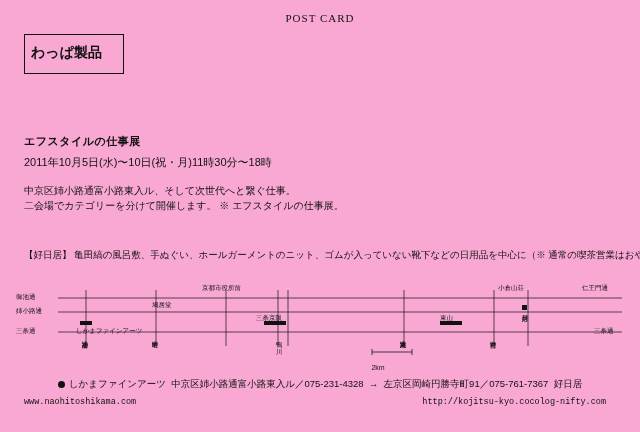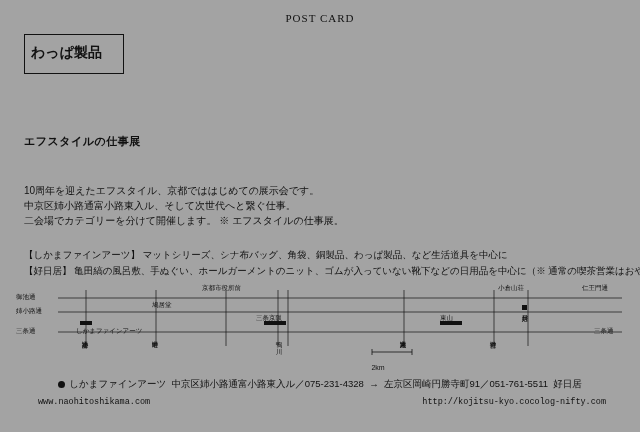--- a/index.html
+++ b/index.html
@@ -8,21 +8,21 @@
     background: #ffffff;
   }
   body {
     font-family: "Liberation Sans", sans-serif;
     color: #111111;
   }
   #card {
     position: relative;
     width: 640px;
     height: 432px;
-    background: #a3a3a3;
+    background: #f9a8d4;
     overflow: hidden;
   }
   .postcard-title {
     position: absolute;
     top: 12px;
     left: 0;
     width: 640px;
     text-align: center;
     font-family: "Liberation Serif", serif;
     font-size: 11px;
@@ -130,21 +130,21 @@
   .footer-line2 {
     position: absolute;
     top: 19px;
     left: 0;
     width: 640px;
     font-size: 8.5px;
     font-family: "Liberation Mono", monospace;
   }
   .foot-left {
     position: absolute;
-    left: 38px;
+    left: 24px;
     top: 0;
   }
   .foot-right {
     position: absolute;
     right: 34px;
     top: 0;
   }
   .scale-wrap {
     position: absolute;
     left: 348px;
@@ -168,29 +168,28 @@
 
 <div id="card">
 
   <div class="postcard-title">POST CARD</div>
 
   <div class="stamp-box">
     <span class="stamp-text">わっぱ製品</span>
   </div>
 
   <div class="headline">エフスタイルの仕事展</div>
+  <div class="subhead">2011年10月5日(水)〜10日(祝・月)11時30分〜18時</div>
 
   <div class="body-block">
-    <div>10周年を迎えたエフスタイル、京都でははじめての展示会です。</div>
     <div>中京区姉小路通富小路東入ル、そして次世代へと繋ぐ仕事。</div>
     <div>二会場でカテゴリーを分けて開催します。 ※ エフスタイルの仕事展。</div>
   </div>
 
   <div class="detail-block">
-    <div>【しかまファインアーツ】 マットシリーズ、シナ布バッグ、角袋、銅製品、わっぱ製品、など生活道具を中心に</div>
     <div>【好日居】 亀田縞の風呂敷、手ぬぐい、ホールガーメントのニット、ゴムが入っていない靴下などの日用品を中心に（※ 通常の喫茶営業はおやすみします）</div>
   </div>
 
   <div id="map">
     <svg width="610" height="80" viewBox="0 0 610 80">
 
       <line x1="42" y1="10" x2="606" y2="10" stroke="#111" stroke-width="0.7"></line>
       <line x1="42" y1="24" x2="606" y2="24" stroke="#111" stroke-width="0.7"></line>
       <line x1="42" y1="44" x2="606" y2="44" stroke="#111" stroke-width="0.7"></line>
 
@@ -231,21 +230,21 @@
     <span class="map-label vert" style="left:134px; top:48px;">中町通</span>
     <span class="map-label vert" style="left:258px; top:48px;">鴨　川</span>
     <span class="map-label vert" style="left:382px; top:48px;">東大路通</span>
     <span class="map-label vert" style="left:472px; top:48px;">神宮道</span>
   </div>
 
   <div class="footer">
     <div class="scale-wrap">2km</div>
 
     <div class="footer-line1">
-      <span class="dot"></span><span>しかまファインアーツ</span>&nbsp;&nbsp;<span>中京区姉小路通富小路東入ル／075-231-4328</span>&nbsp;&nbsp;<span>→</span>&nbsp;&nbsp;<span>左京区岡崎円勝寺町91／051-761-5511</span>&nbsp;&nbsp;<span>好日居</span>
+      <span class="dot"></span><span>しかまファインアーツ</span>&nbsp;&nbsp;<span>中京区姉小路通富小路東入ル／075-231-4328</span>&nbsp;&nbsp;<span>→</span>&nbsp;&nbsp;<span>左京区岡崎円勝寺町91／075-761-7367</span>&nbsp;&nbsp;<span>好日居</span>
     </div>
 
     <div class="footer-line2">
       <span class="foot-left">www.naohitoshikama.com</span>
       <span class="foot-right">http://kojitsu-kyo.cocolog-nifty.com</span>
     </div>
   </div>
 
 </div>
 

